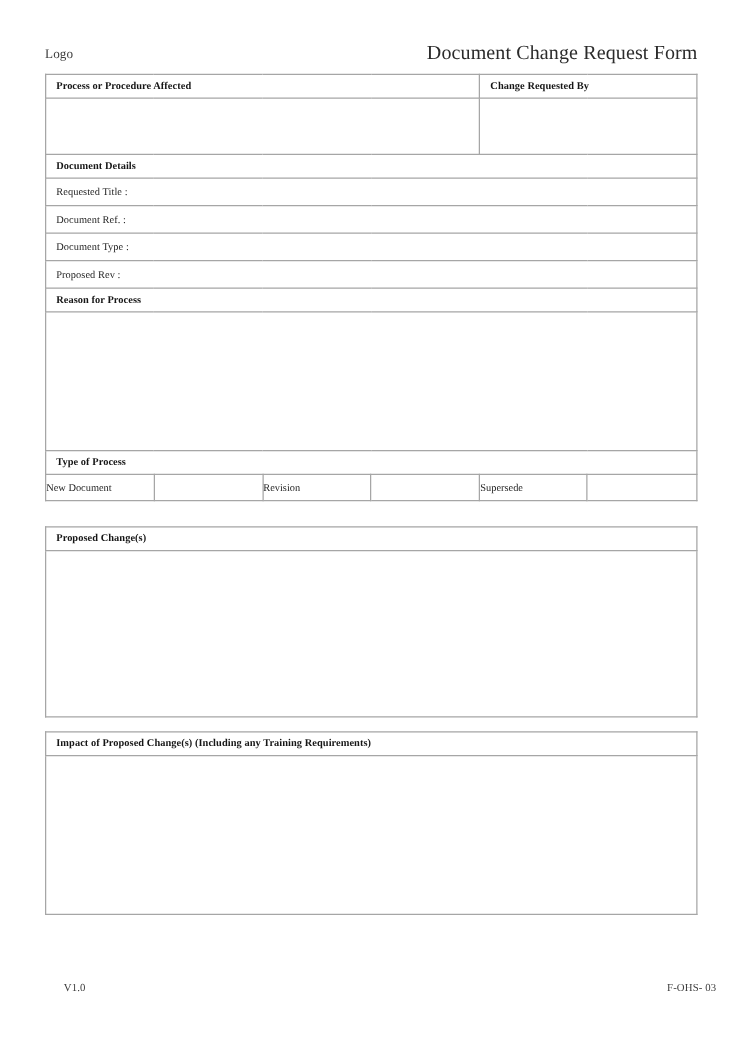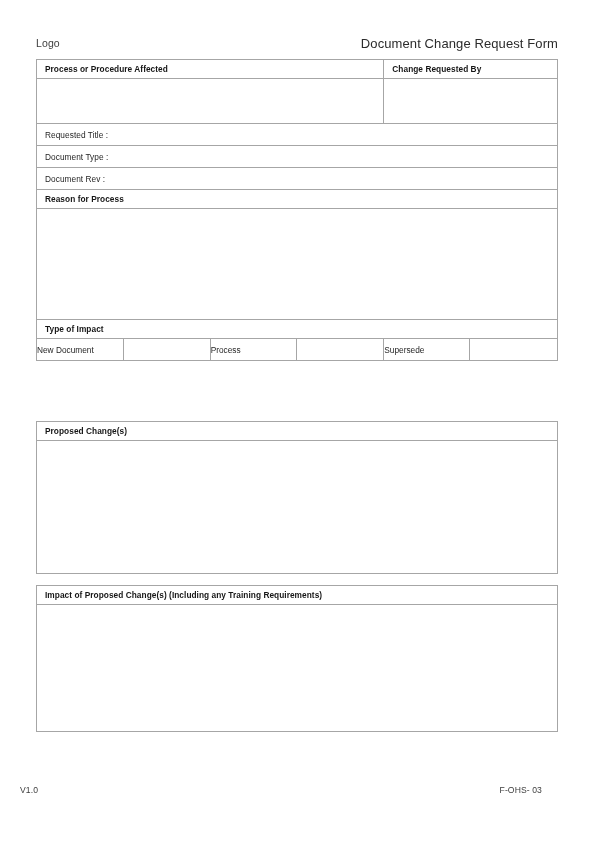--- a/index.html
+++ b/index.html
@@ -16,40 +16,41 @@
     position: relative;
     overflow: hidden;
   }
 
   .page {
     position: absolute;
     left: 0; top: 0;
     width: 600px;
     height: 848px;
     background: #ffffff;
+    font-family: Liberation Serif, serif;
   }
 
   
   .doc-header {
     position: absolute;
     left: 36px;
     top: 34px;
     width: 522px;
     height: 18px;
     display: flex;
     align-items: center;
     justify-content: space-between;
   }
   .logo-text {
     font-size: 10.5px;
     color: #3d3d3d;
     letter-spacing: .1px;
   }
   .form-title {
-    font-size: 13px;
+    font-size: 16px;
     color: #2b2b2b;
     letter-spacing: .1px;
   }
 
   
   .form-table {
     position: absolute;
     left: 36px;
     width: 522px;
     border-collapse: collapse;
@@ -97,21 +98,21 @@
     color: #262626;
     text-align: right;
     line-height: 19px;
     white-space: nowrap;
   }
   .opt-box { background: #ffffff; }
 
   
   .doc-footer {
     position: absolute;
-    left: 20px;
+    left: 51px;
     top: 782px;
     width: 522px;
     height: 16px;
     display: flex;
     align-items: center;
     justify-content: space-between;
   }
   .footer-left, .footer-right {
     font-size: 8.6px;
     color: #3d3d3d;
@@ -150,67 +151,77 @@
 
       <tr style="height:45px;">
         <td colspan="4" class="blank-cell">
           <span class="cell-pad"></span>
         </td>
         <td colspan="2" class="blank-cell">
           <span class="cell-pad"></span>
         </td>
       </tr>
 
+      <tr class="section-head">
+        <td colspan="6">
+          <span class="cell-pad">Document Details</span>
+        </td>
+      </tr>
 
       <tr class="field-row">
         <td colspan="6">
           <span class="cell-pad">Requested Title :</span>
         </td>
       </tr>
 
+      <tr class="field-row">
+        <td colspan="6">
+          <span class="cell-pad">Document Ref. :</span>
+        </td>
+      </tr>
 
       <tr class="field-row">
         <td colspan="6">
           <span class="cell-pad">Document Type :</span>
         </td>
       </tr>
 
       <tr class="field-row">
         <td colspan="6">
-          <span class="cell-pad">Document Rev :</span>
+          <span class="cell-pad">Proposed Rev :</span>
         </td>
       </tr>
 
       <tr class="section-head">
         <td colspan="6">
           <span class="cell-pad">Reason for Process</span>
         </td>
       </tr>
 
       <tr style="height:111px;">
         <td colspan="6" class="blank-cell">
           <span class="cell-pad"></span>
         </td>
       </tr>
 
       <tr class="section-head">
         <td colspan="6">
-          <span class="cell-pad">Type of Impact</span>
+          <span class="cell-pad">Type of Process</span>
         </td>
       </tr>
 
       <tr class="opt-row">
         <td>
           <span class="opt-label">New Document</span>
         </td>
         <td class="opt-box">
           <span class="opt-label"></span>
         </td>
         <td>
-          <span class="opt-label">Process</span>
+          <span class="opt-label">Revision</span>
         </td>
         <td class="opt-box">
           <span class="opt-label"></span>
         </td>
         <td>
           <span class="opt-label">Supersede</span>
         </td>
         <td class="opt-box">
           <span class="opt-label"></span>
         </td>

